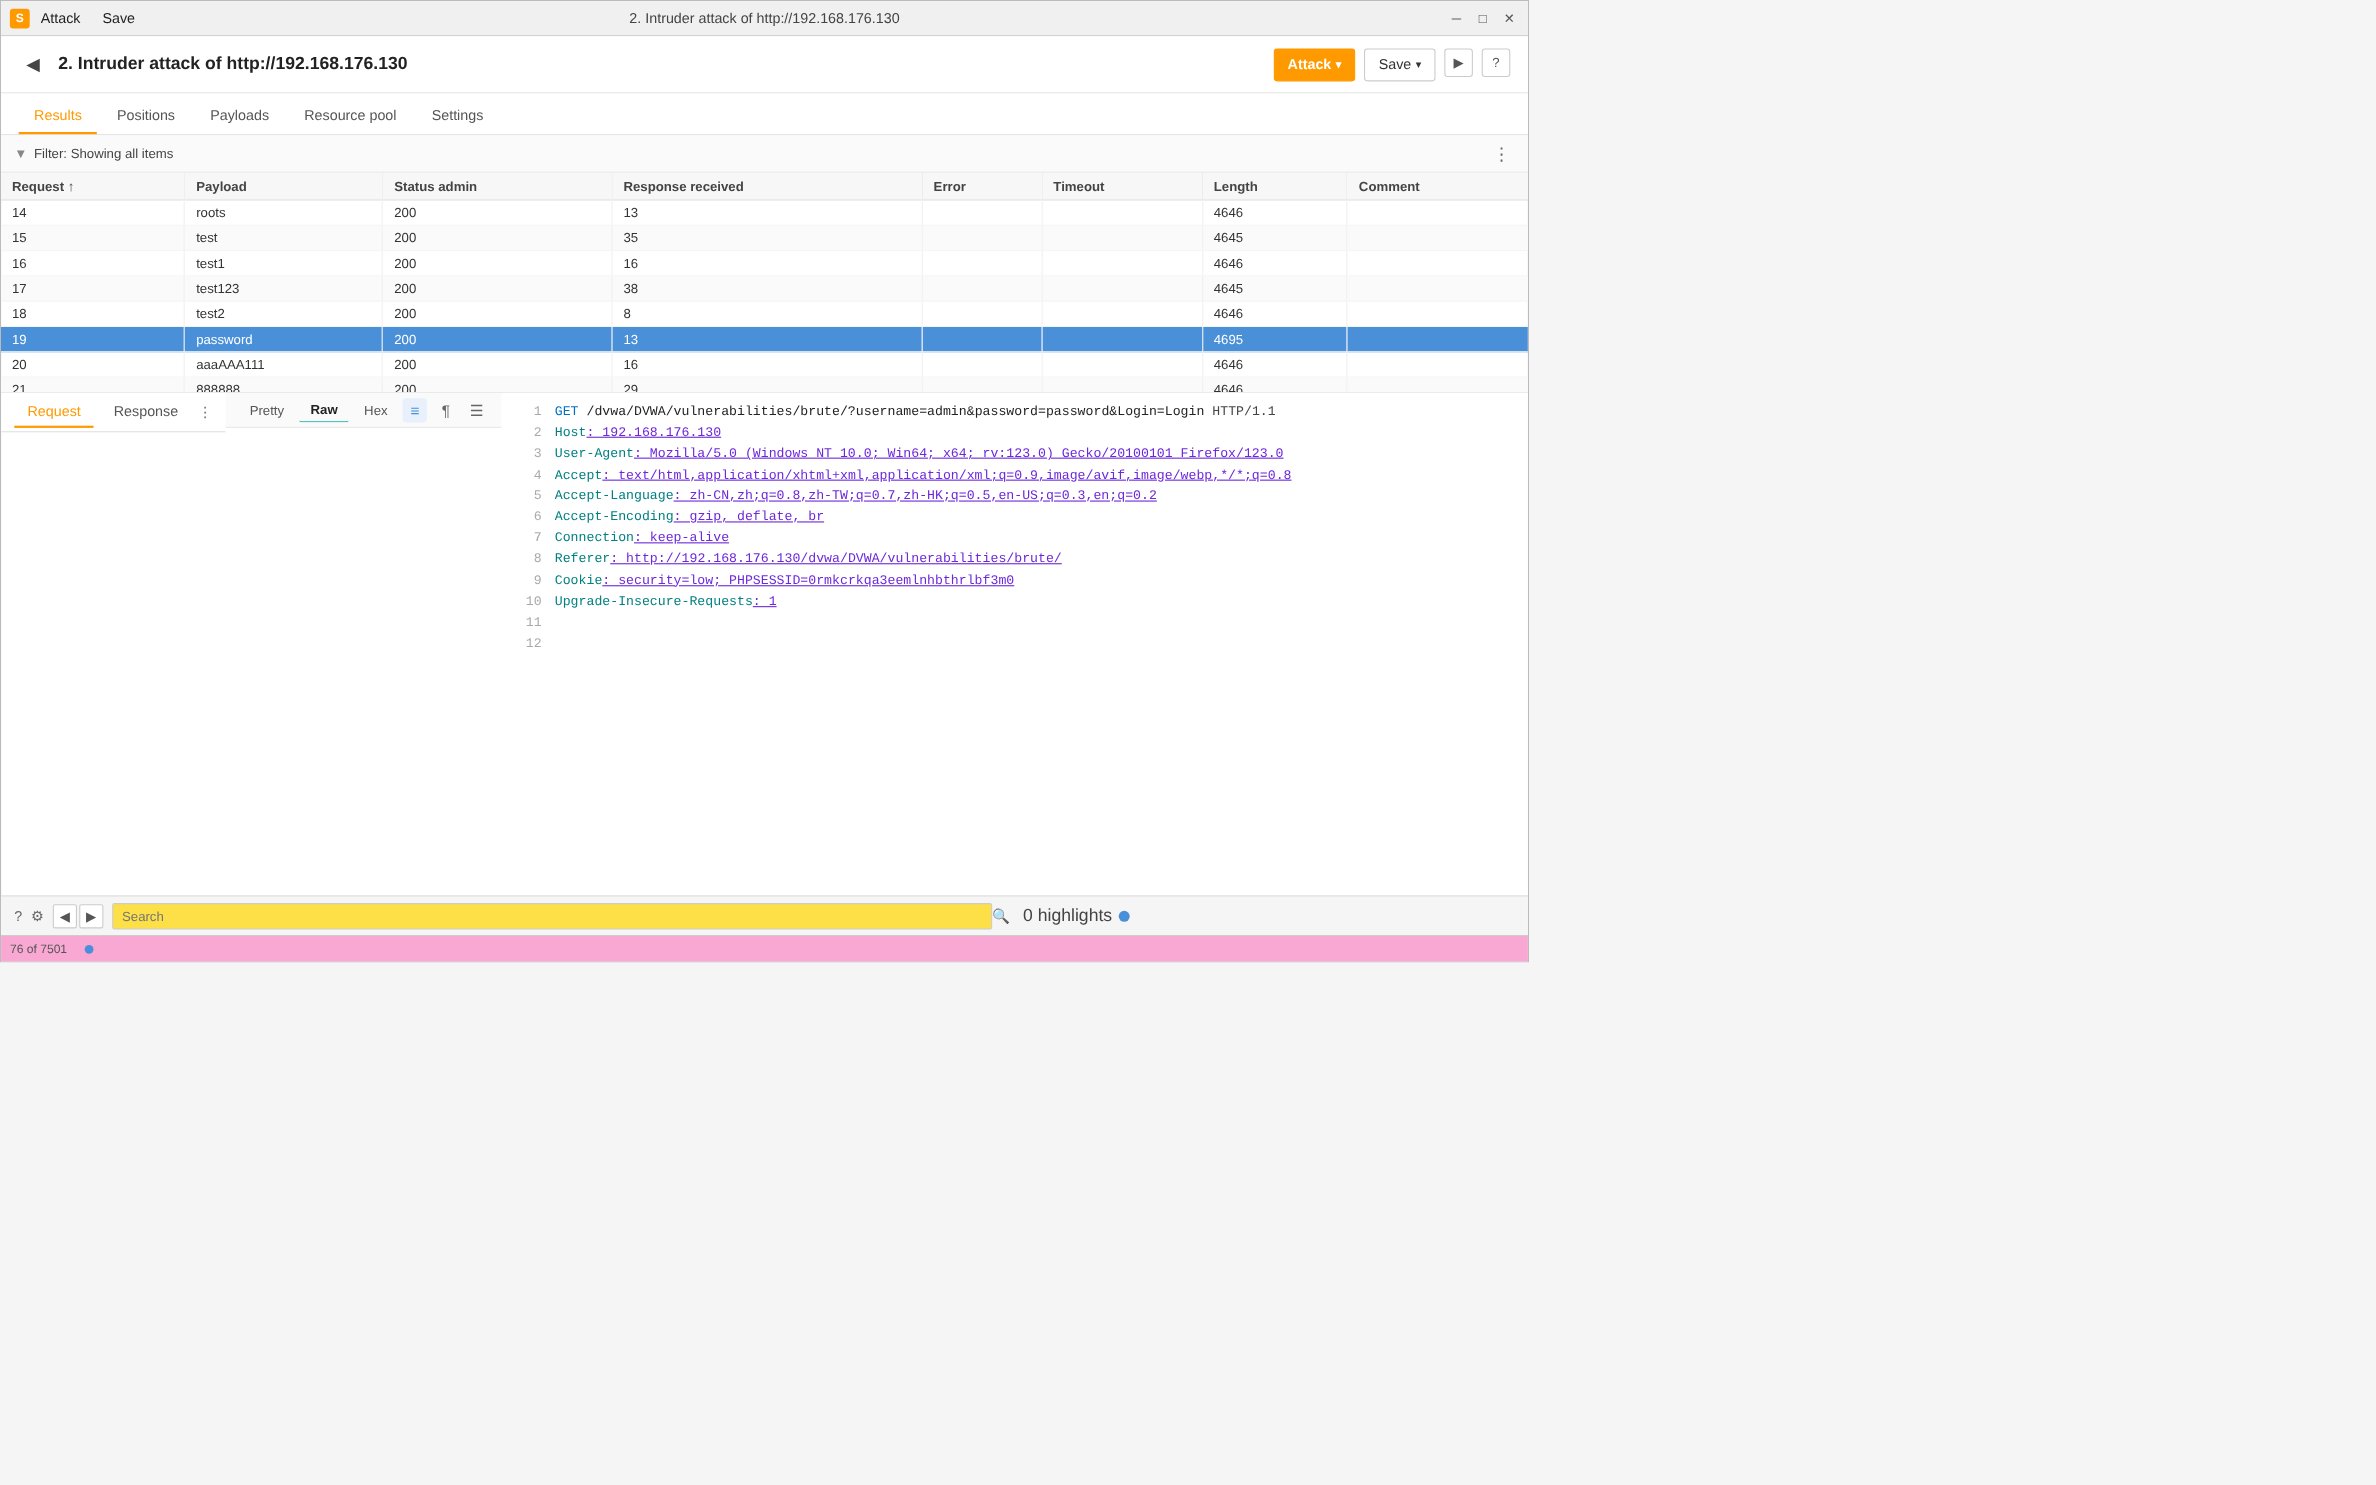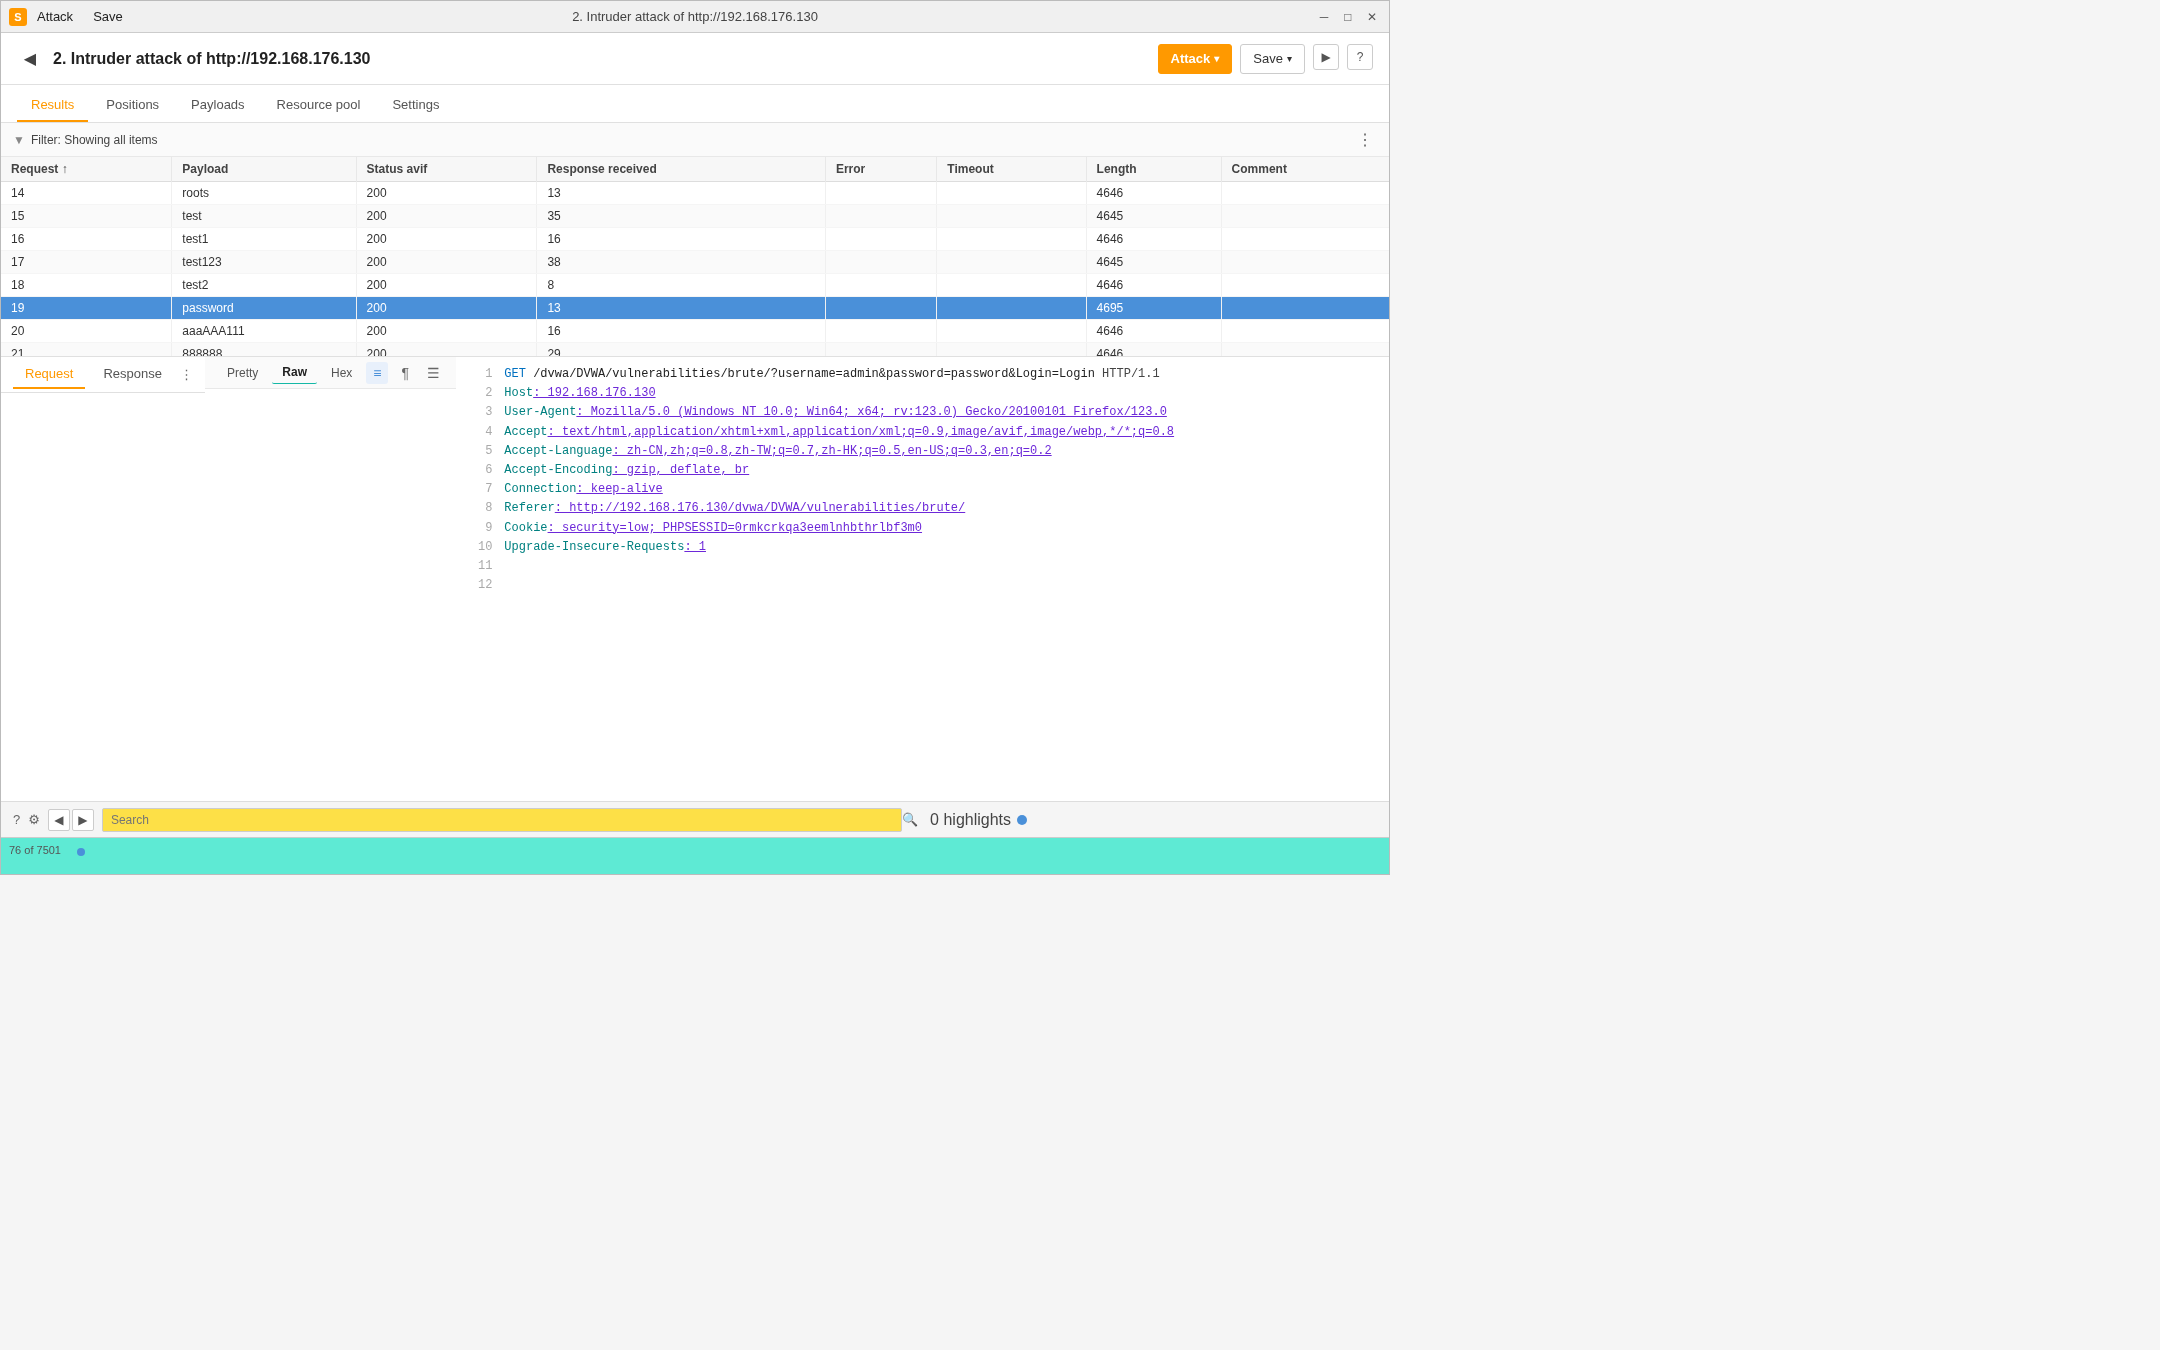--- a/index.html
+++ b/index.html
@@ -242,25 +242,25 @@
       flex: 1; height: 24px; border: 1px solid #ccc;
       border-radius: 2px; padding: 0 8px; font-size: 12px;
       background: #fde047; max-width: 800px;
     }
     .search-icon { color: #aaa; margin-right: 4px; font-size: 13px; cursor: pointer; }
     .highlights-label { margin-left: 8px; font-size: 16px; color: #444; }
     .highlight-dot { width: 10px; height: 10px; background: #4a90d9; border-radius: 50%; margin-left: 6px; }
 
     
     .status-bar {
-      background: #5eead4;
+      background: #f9a8d4;
       border-top: 1px solid #ccc;
       height: 24px;
-      display: flex; align-items: flex-end;
-      padding: 18px 8px;
+      display: flex; align-items: center;
+      padding: 0 8px;
       flex-shrink: 0;
     }
     .status-item { font-size: 11px; color: #555; margin-right: 12px; }
     .status-dot { width: 8px; height: 8px; background: #4a90d9; border-radius: 50%; margin-left: 4px; }
   </style>
 </head>
 <body>
 
 <div class="window">
 
@@ -310,21 +310,21 @@
     <span class="filter-text">Filter: Showing all items</span>
     <span class="filter-more">⋮</span>
   </div>
 
   <div class="table-area">
     <table>
       <thead>
         <tr>
           <th>Request ↑</th>
           <th>Payload</th>
-          <th>Status avif</th>
+          <th>Status admin</th>
           <th>Response received</th>
           <th>Error</th>
           <th>Timeout</th>
           <th>Length</th>
           <th>Comment</th>
         </tr>
       </thead>
       <tbody id="table-body">
       <tr>
             <td>14</td>

